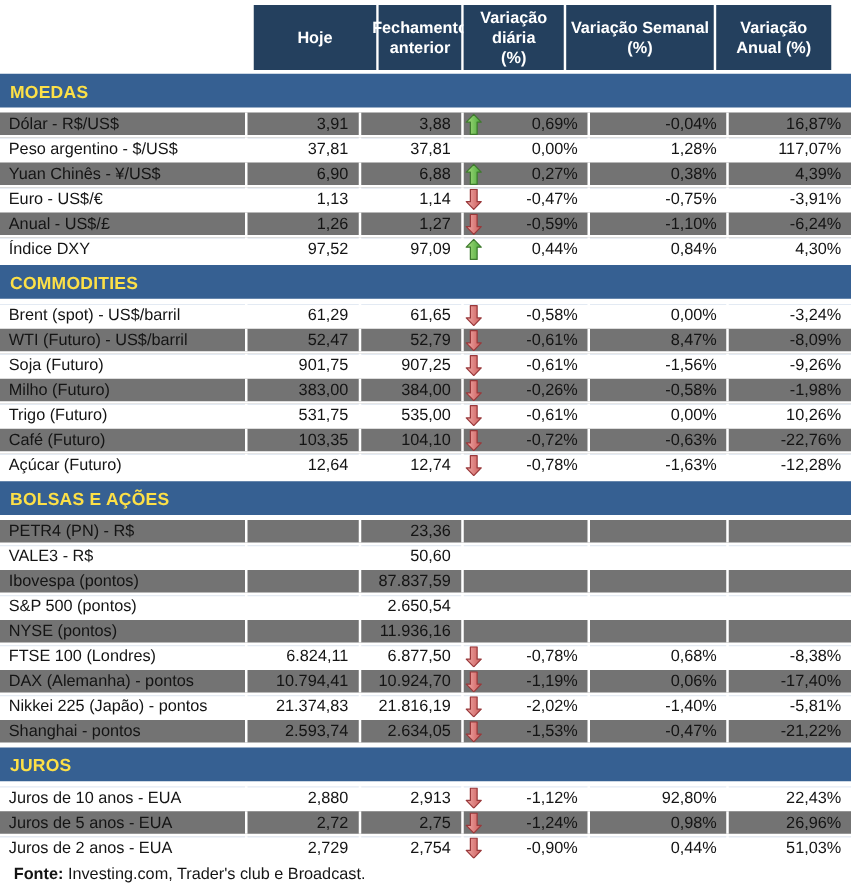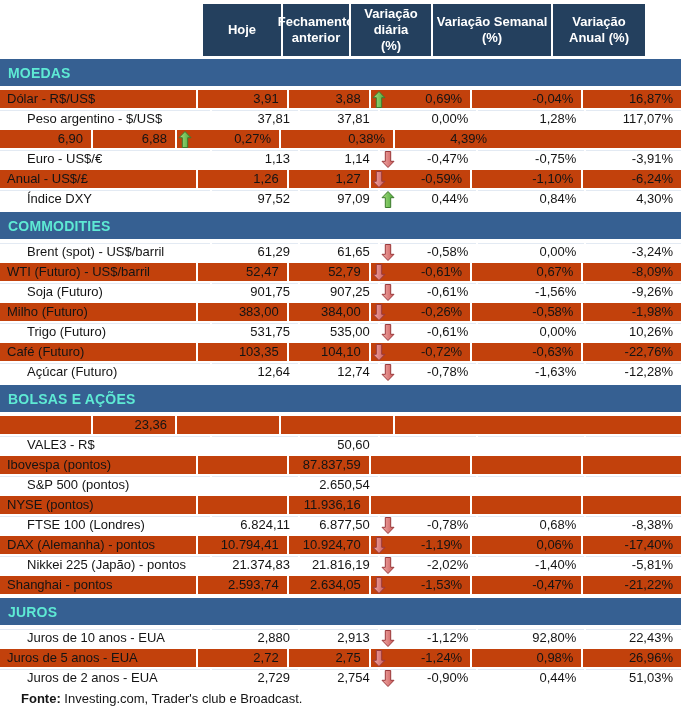--- a/index.html
+++ b/index.html
@@ -14,52 +14,52 @@
   }
   
   .header-row { display: flex; margin-left: 203px; height: 52px; margin-bottom: 3px; }
   .hcell {
     background: #24405E; color: #ffffff;
     font-weight: bold; font-size: 13px; line-height: 16px;
     display: flex; align-items: center; justify-content: center;
     text-align: center; white-space: pre-line;
     box-sizing: border-box; border-right: 2px solid #ffffff;
   }
-  .w-hoje { width: 80px; text-align: center; } .w-fech { width: 68px; } .w-vard { width: 82px; }
+  .w-hoje { width: 100px; text-align: center; } .w-fech { width: 68px; } .w-vard { width: 82px; }
   .w-vars { width: 120px; } .w-vara { width: 92px; border-right: none; }
   
   .section-bar {
-    height: 27px; background: #366092; color: #5eead4;
+    height: 27px; background: #366092; color: #fde047;
     font-weight: bold; font-size: 14px; letter-spacing: 0.2px;
     display: flex; align-items: center; padding-left: 8px;
     box-sizing: border-box; margin: 2px 0 4px 0;
   }
   
   .row {
     display: flex; height: 20px; box-sizing: border-box;
     border-bottom: 2px solid #ffffff;
     font-size: 13px; line-height: 18px;
   }
-  .row.shaded { background: #c2410c; }
-  .row.plain  { box-shadow: inset 0 1px 0 #E3EAF3; padding-left: 20px; }
+  .row.shaded { background: #737373; }
+  .row.plain  { box-shadow: inset 0 1px 0 #E3EAF3; }
   .cell { box-sizing: border-box; border-right: 2px solid #ffffff; overflow: hidden; white-space: nowrap; }
   .cell.label  { width: 203px; padding-left: 7px; }
   .cell.c-hoje { width: 93px; }
   .cell.c-fech { width: 84px; }
   .cell.c-vard { width: 104px; position: relative; text-align: right; padding-right: 8px; }
   .cell.c-vars { width: 114px; }
   .cell.c-vara { width: 100px; border-right: none; }
   .num { text-align: right; padding-right: 8px; }
   .arrow-slot {
     position: absolute; left: 1px; top: 0; height: 18px;
     display: flex; align-items: center;
   }
   .arrow-slot svg { display: block; }
   
-  .footer { font-size: 13px; padding-left: 21px; margin-top: 2px; }
+  .footer { font-size: 13px; padding-left: 11px; margin-top: 2px; }
   .footer .bold { font-weight: bold; }
   .defs-holder { position: absolute; width: 0; height: 0; }
 </style>
 </head>
 <body>
 
 <svg class="defs-holder" aria-hidden="true">
   <defs>
     <linearGradient id="gradUp" x1="0" y1="0" x2="1" y2="0">
       <stop offset="0" stop-color="#A9DC80"></stop>
@@ -112,20 +112,21 @@
     <div class="cell num c-fech">37,81</div>
     <div class="cell c-vard">
       <span class="arrow-slot"></span>
       <span class="pct">0,00%</span>
     </div>
     <div class="cell num c-vars">1,28%</div>
     <div class="cell num c-vara">117,07%</div>
   </div>
 
   <div class="row shaded">
+    <div class="cell label">Yuan Chinês - ¥/US$</div>
     <div class="cell num c-hoje">6,90</div>
     <div class="cell num c-fech">6,88</div>
     <div class="cell c-vard">
       <span class="arrow-slot">
               <svg width="14" height="17" viewBox="0 0 13 17">
                 <polygon points="6.5,0.5 12.5,6.7 9.2,6.7 9.2,16.5 3.8,16.5 3.8,6.7 0.5,6.7" fill="url(#gradUp)" stroke="#3E7A2E" stroke-width="1" stroke-linejoin="round"></polygon>
               </svg>
             </span>
       <span class="pct">0,27%</span>
     </div>
@@ -209,21 +210,21 @@
     <div class="cell num c-hoje">52,47</div>
     <div class="cell num c-fech">52,79</div>
     <div class="cell c-vard">
       <span class="arrow-slot">
               <svg width="14" height="17" viewBox="0 0 13 17">
                 <polygon points="3.8,0.5 9.2,0.5 9.2,10.3 12.5,10.3 6.5,16.5 0.5,10.3 3.8,10.3" fill="url(#gradDown)" stroke="#99393B" stroke-width="1" stroke-linejoin="round"></polygon>
               </svg>
             </span>
       <span class="pct">-0,61%</span>
     </div>
-    <div class="cell num c-vars">0,67%</div>
+    <div class="cell num c-vars">8,47%</div>
     <div class="cell num c-vara">-8,09%</div>
   </div>
 
   <div class="row plain">
     <div class="cell label">Soja (Futuro)</div>
     <div class="cell num c-hoje">901,75</div>
     <div class="cell num c-fech">907,25</div>
     <div class="cell c-vard">
       <span class="arrow-slot">
               <svg width="14" height="17" viewBox="0 0 13 17">
@@ -301,20 +302,21 @@
   </div>
 </div>
   </div>
 
   <div class="section">
     <div class="section-bar">
       <span>BOLSAS E AÇÕES</span>
     </div>
     <div class="section-rows">
   <div class="row shaded">
+    <div class="cell label">PETR4 (PN) - R$</div>
     <div class="cell num c-hoje"></div>
     <div class="cell num c-fech">23,36</div>
     <div class="cell c-vard">
       <span class="arrow-slot"></span>
       <span class="pct"></span>
     </div>
     <div class="cell num c-vars"></div>
     <div class="cell num c-vara"></div>
   </div>
 

